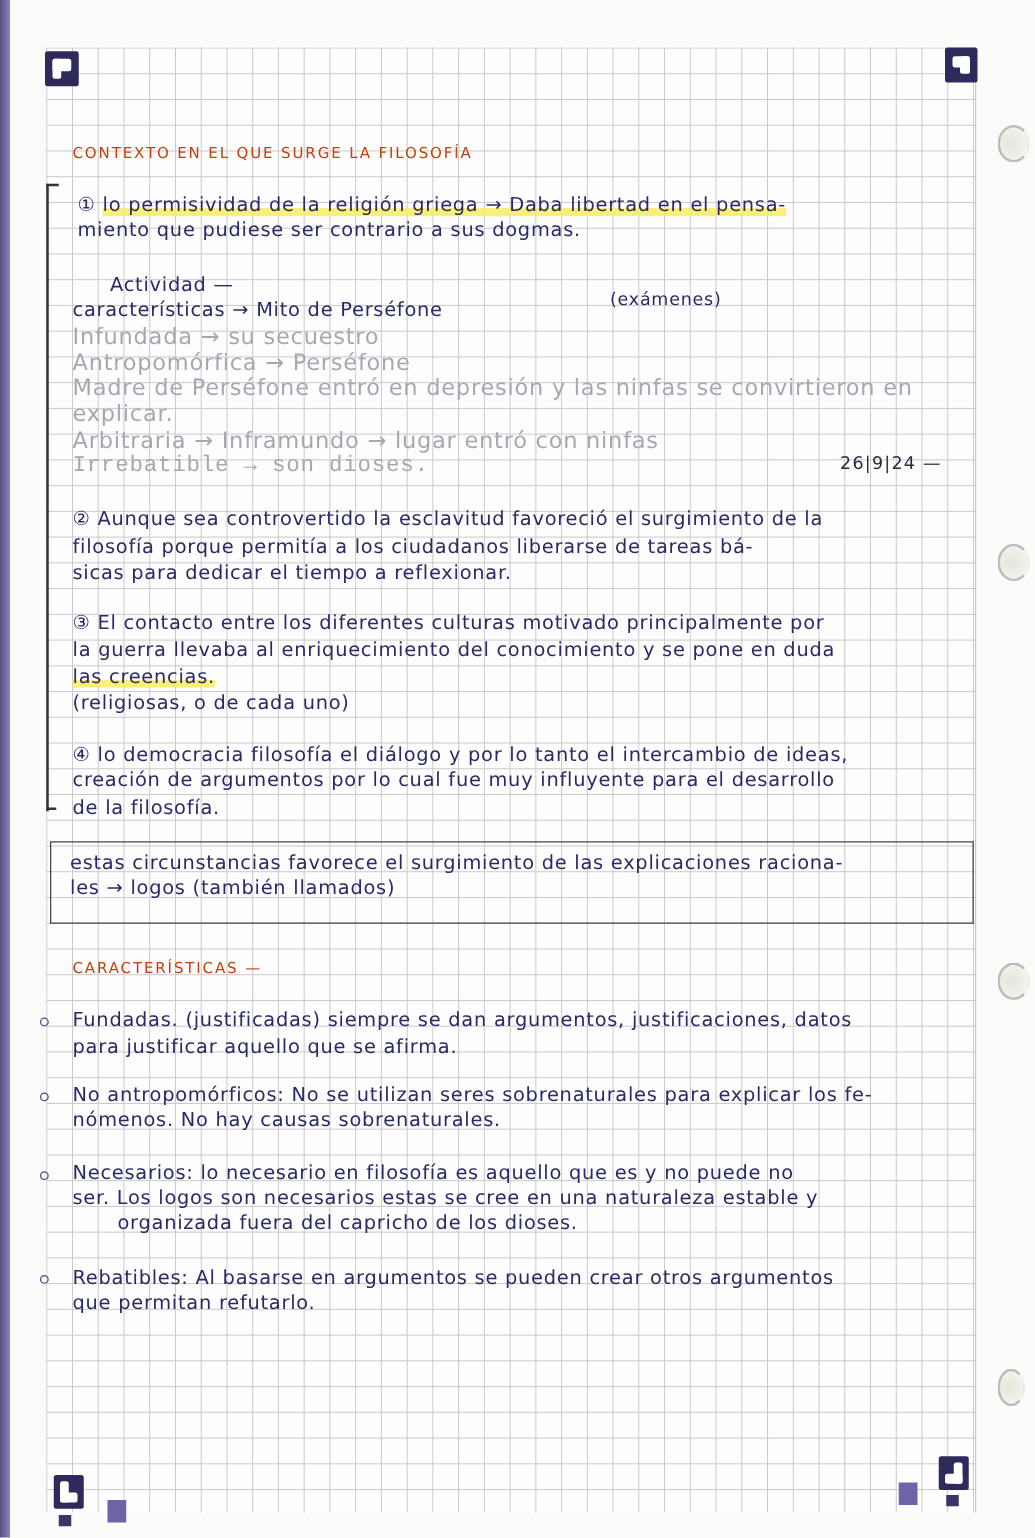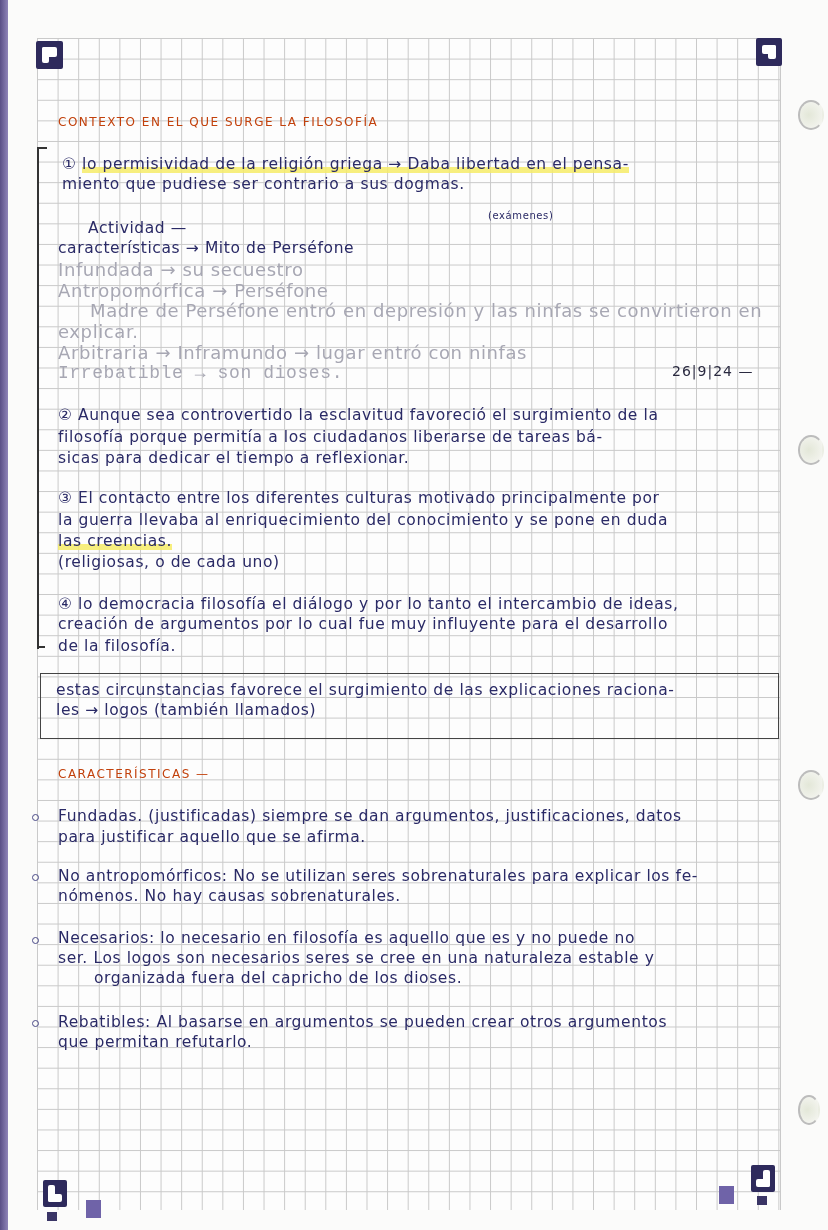--- a/index.html
+++ b/index.html
@@ -98,24 +98,24 @@
 <div class="bracket" style="left:37px;top:646px;width:8px;height:0;border-left:none;"></div>
 
 <div class="hw" style="left:62px;top:154px;">
   <span>①</span>
   <span class="hl">lo permisividad de la religión griega →  Daba libertad  en el pensa-</span>
 </div>
 <div class="hw" style="left:62px;top:174px;">miento  que  pudiese  ser  contrario  a  sus  dogmas.</div>
 
 <div class="hw" style="left:58px;top:218px;padding-left:30px;">Actividad —</div>
 <div class="hw" style="left:58px;top:238px;">características  →   Mito  de  Perséfone</div>
-<div class="hw" style="left:488px;top:206px;font-size:10px;">(exámenes)</div>
+<div class="hw" style="left:488px;top:230px;font-size:14px;">(exámenes)</div>
 <div class="hw faint" style="left:58px;top:260px;">Infundada →  su secuestro</div>
 <div class="hw faint" style="left:58px;top:281px;">Antropomórfica →  Perséfone</div>
-<div class="hw faint" style="left:58px;top:301px;padding-left:32px;">Madre  de  Perséfone  entró  en  depresión  y  las  ninfas  se  convirtieron  en</div>
+<div class="hw faint" style="left:58px;top:301px;">Madre  de  Perséfone  entró  en  depresión  y  las  ninfas  se  convirtieron  en</div>
 <div class="hw faint" style="left:58px;top:322px;">explicar.</div>
 <div class="hw faint" style="left:58px;top:343px;">Arbitraria →  Inframundo → lugar  entró  con  ninfas</div>
 <div class="hw faint" style="left:58px;top:363px;font-family:Liberation Mono, monospace;">Irrebatible →  son  dioses.</div>
 <div class="date" style="left:655px;top:363px;padding-left:17px;">26|9|24 —</div>
 
 <div class="hw" style="left:58px;top:405px;">
   <span>②</span>
   <span>Aunque  sea  controvertido  la  esclavitud  favoreció  el  surgimiento  de  la</span>
 </div>
 <div class="hw" style="left:58px;top:427px;">filosofía  porque  permitía  a  los  ciudadanos  liberarse  de  tareas  bá-</div>
@@ -154,21 +154,21 @@
   <span class="purple">No antropomórficos:</span>
   <span>No  se  utilizan  seres  sobrenaturales  para  explicar  los  fe-</span>
 </div>
 <div class="hw" style="left:58px;top:886px;">nómenos.  No  hay  causas  sobrenaturales.</div>
 
 <div class="bullet" style="left:32px;top:937px;"></div>
 <div class="hw" style="left:58px;top:928px;">
   <span class="purple">Necesarios:</span>
   <span>lo  necesario  en  filosofía  es  aquello  que  es  y  no  puede  no</span>
 </div>
-<div class="hw" style="left:58px;top:948px;">ser.  Los  logos  son  necesarios  seres  se  cree  en  una  naturaleza  estable  y</div>
+<div class="hw" style="left:58px;top:948px;">ser.  Los  logos  son  necesarios  estas  se  cree  en  una  naturaleza  estable  y</div>
 <div class="hw" style="left:58px;top:968px;margin-left:36px;">organizada  fuera  del  capricho  de  los  dioses.</div>
 
 <div class="bullet" style="left:32px;top:1020px;"></div>
 <div class="hw" style="left:58px;top:1012px;">
   <span class="purple">Rebatibles:</span>
   <span>Al  basarse  en  argumentos  se  pueden  crear  otros  argumentos</span>
 </div>
 <div class="hw" style="left:58px;top:1032px;">que  permitan  refutarlo.</div>
 
 </body></html>

